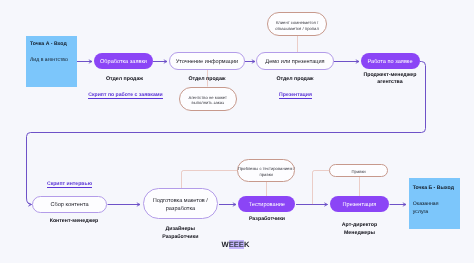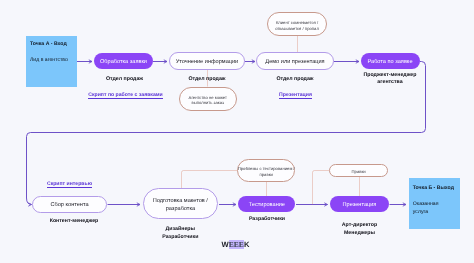--- a/index.html
+++ b/index.html
@@ -17,21 +17,21 @@
   .pill-solid{background:#8b45f6;border-radius:999px;color:#ffffff;font-size:5.6px;}
   .pill-outline{background:#fdfdff;border:1px solid #b39ce9;border-radius:999px;color:#24242c;font-size:5.6px;}
   .pill-red{background:#fdfdff;border:1px solid #c7998c;border-radius:999px;color:#3a3a42;font-size:4.2px;line-height:1.3;}
   .boxblue{position:absolute;background:#7cc6fb;color:#101a26;box-sizing:border-box;}
   .boxblue .t1{position:absolute;font-weight:bold;font-size:5.15px;white-space:nowrap;}
   .boxblue .t2{position:absolute;font-size:5.15px;line-height:8.2px;white-space:nowrap;}
   .cap{position:absolute;text-align:center;font-weight:bold;color:#101018;font-size:5.25px;line-height:7.4px;white-space:nowrap;}
   .lnk{position:absolute;text-align:center;font-weight:bold;color:#5b34d6;font-size:5.15px;white-space:nowrap;}
   .lnk span{border-bottom:1px solid #5b34d6;}
   .wm{position:absolute;font-weight:bold;font-size:7.6px;letter-spacing:0px;color:#21222b;}
-  .wm-hl{background:#c4b5fd;color:#3c4352;font-family:Liberation Serif, serif;}
+  .wm-hl{background:#c4b5fd;color:#3c4352;}
 </style>
 </head>
 <body>
 
 <div id="stage">
 
   <svg class="conn" viewBox="0 0 474 263">
     <defs>
       <marker id="apur" markerWidth="5" markerHeight="5" refX="3.6" refY="2.2" orient="auto">
         <path d="M0.4,0.5 L3.6,2.2 L0.4,3.9" fill="none" stroke="#6e52c8" stroke-width="0.9"></path>

